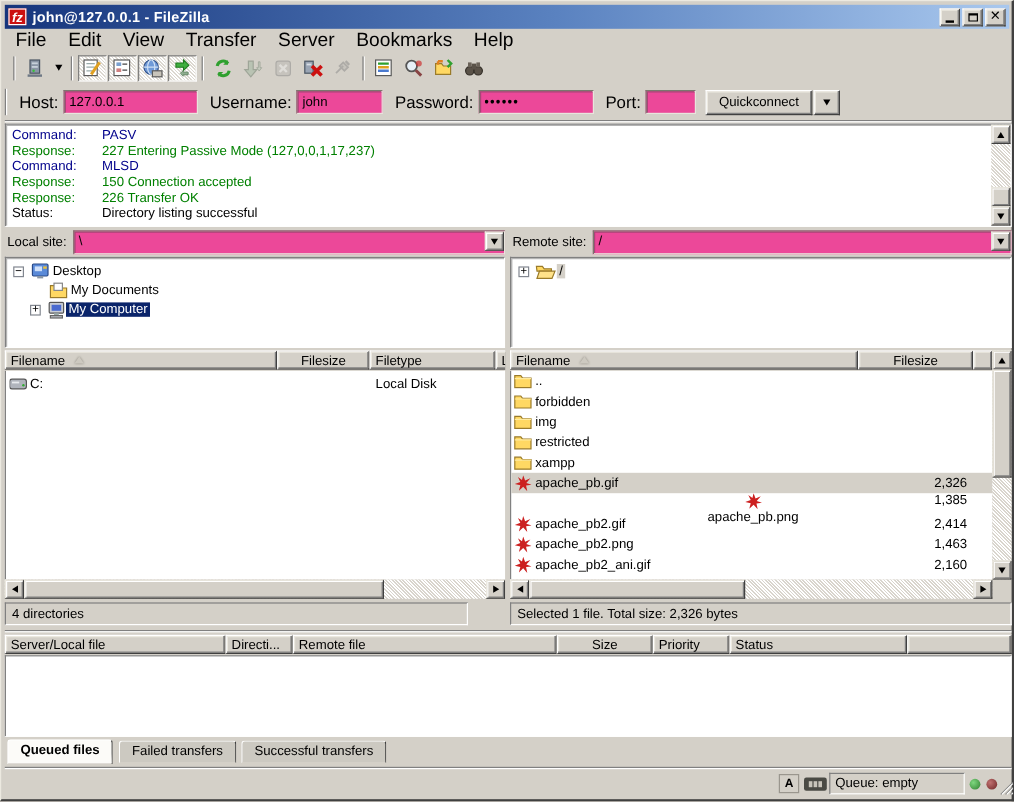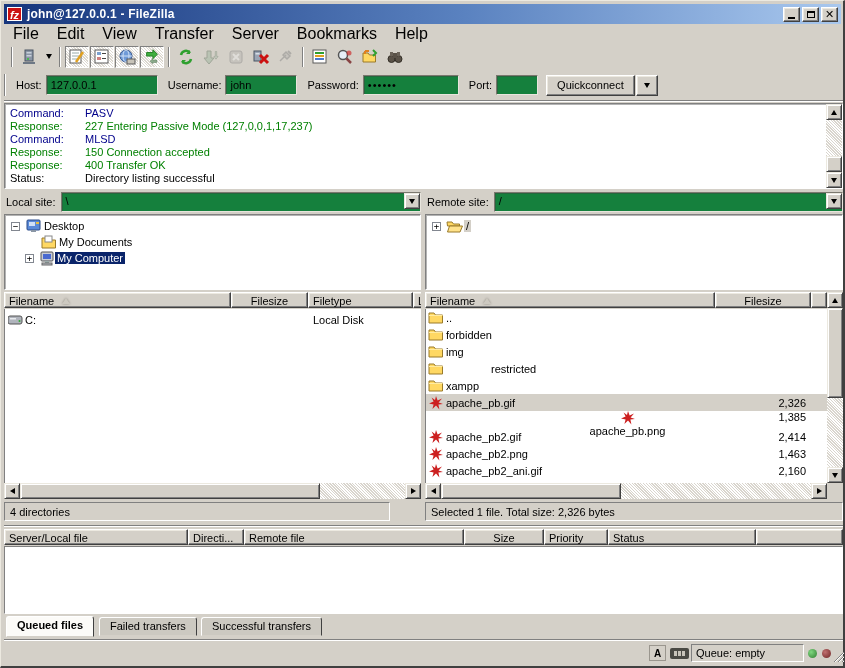--- a/index.html
+++ b/index.html
@@ -10,21 +10,21 @@
     background: #d4d0c8;
   }
   .abs { position: absolute; }
   #window {
     position: relative; width: 845px; height: 668px;
     background: #d4d0c8;
     border-top: 1px solid #ece9e0; border-left: 1px solid #ece9e0;
     border-right: 2px solid #404040; border-bottom: 2px solid #404040;
   }
   .field {
-    background: #15803d;
+    background: #ec4899;
     border: 1px solid;
     border-color: #7b786f #e8e5dd #e8e5dd #7b786f;
     box-shadow: inset 1px 1px 0 rgba(64,64,64,.4);
     font-size: 11px; padding: 2px 4px;
     font-family: "Liberation Sans", "DejaVu Sans", sans-serif;
   }
   .groove-v { width: 2px; border-left: 1px solid #808080; border-right: 1px solid #fff; }
   .groove-h { height: 2px; border-top: 1px solid #808080; border-bottom: 1px solid #fff; }
   
   #titlebar {
@@ -57,21 +57,21 @@
   .tb-btn { width: 24px; height: 22px; display: flex; align-items: center; justify-content: center; border: 1px solid transparent; }
   .tb-btn.pressed {
     border-color: #808080 #ffffff #ffffff #808080;
     background: repeating-linear-gradient(45deg, #fff 0 1px, #dcd8d0 1px 2px);
   }
   .tb-sep { height: 20px; margin: 0 3px; }
   .tb-drop { width: 13px; height: 22px; display: flex; align-items: center; justify-content: center; }
   .dim { opacity: .45; filter: grayscale(60%); }
   
   #quickbar { left: 3px; top: 69px; width: 837px; height: 30px; display: flex; align-items: center; }
-  #quickbar label { margin: 0 4px 0 10px; font-size: 11px; }
+  #quickbar label { margin: 0 4px 0 10px; font-size: 14px; }
   #quickbar input { height: 20px; }
   .qc-btn {
     height: 21px; padding: 0 10px; margin-left: 8px; font-size: 11px;
     background: #d4d0c8; border: 1px solid;
     border-color: #ffffff #404040 #404040 #ffffff;
     box-shadow: inset -1px -1px 0 #808080, inset 1px 1px 0 #ece9e0;
     font-family: "Liberation Sans", "DejaVu Sans", sans-serif;
   }
   .qc-drop { width: 17px; height: 21px; margin-left: 1px; display: flex; align-items: center; justify-content: center; }
   
@@ -343,21 +343,21 @@
       <div class="log-line" style="color: rgb(0, 0, 139);">
           <span class="log-type">Command:</span>
           <span>MLSD</span>
         </div>
       <div class="log-line" style="color: rgb(0, 128, 0);">
           <span class="log-type">Response:</span>
           <span>150 Connection accepted</span>
         </div>
       <div class="log-line" style="color: rgb(0, 128, 0);">
           <span class="log-type">Response:</span>
-          <span>400 Transfer OK</span>
+          <span>226 Transfer OK</span>
         </div>
       <div class="log-line" style="color: rgb(0, 0, 0);">
           <span class="log-type">Status:</span>
           <span>Directory listing successful</span>
         </div>
     </div>
     <div class="sb-track" style="right:0; top:0; width:16px; height:84px;"></div>
     <div class="sb-btn" style="right:0; top:0; width:16px; height:16px;">
         <span class="tri tri-up"></span>
       </div>
@@ -489,21 +489,21 @@
     </div>
     <div class="file-row" style="top:17px;">
       <span class="ficon">
           <svg width="16" height="13">
             <path d="M1 2 h5 l1.5 2 h7 v8 h-13.5 z" fill="#ffd863" stroke="#9a7b2a"></path>
             <path d="M1 4.5 h13.5" stroke="#ffeba0"></path>
           </svg>
         </span>
       <span class="fname">forbidden</span>
     </div>
-    <div class="file-row" style="top:51px;gap:45px;">
+    <div class="file-row" style="top:51px;">
       <span class="ficon">
           <svg width="16" height="13">
             <path d="M1 2 h5 l1.5 2 h7 v8 h-13.5 z" fill="#ffd863" stroke="#9a7b2a"></path>
             <path d="M1 4.5 h13.5" stroke="#ffeba0"></path>
           </svg>
         </span>
       <span class="fname">restricted</span>
     </div>
     <div class="file-row" style="top:68px;">
       <span class="ficon">

